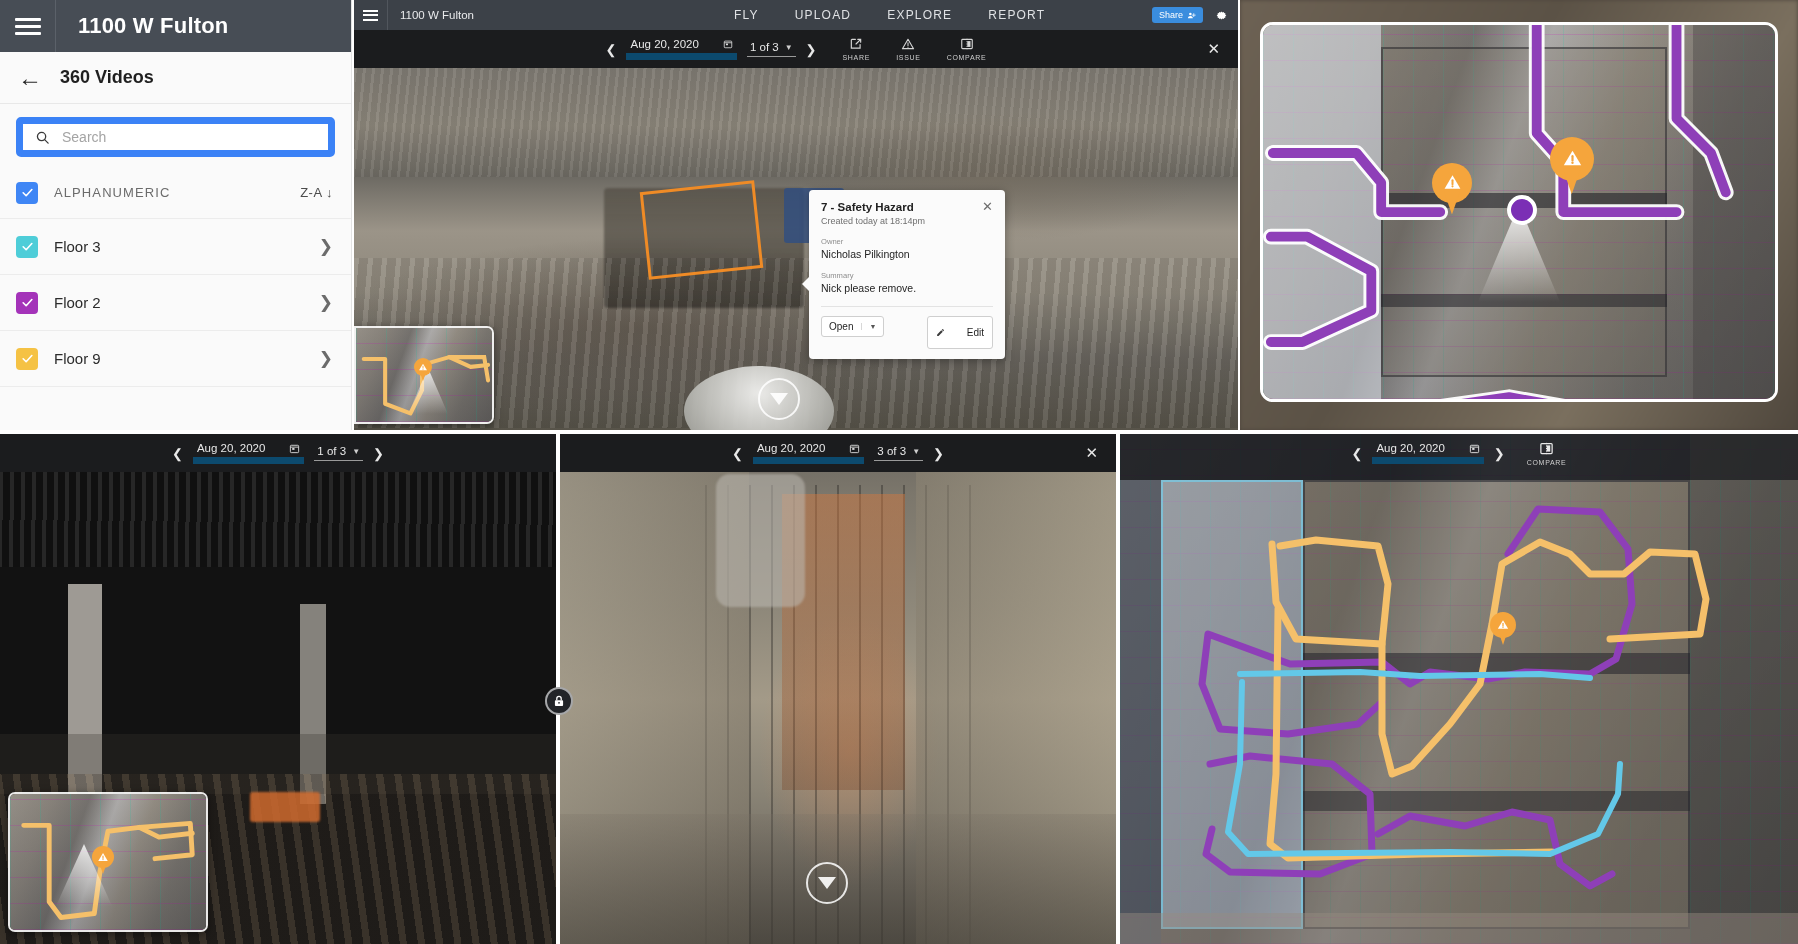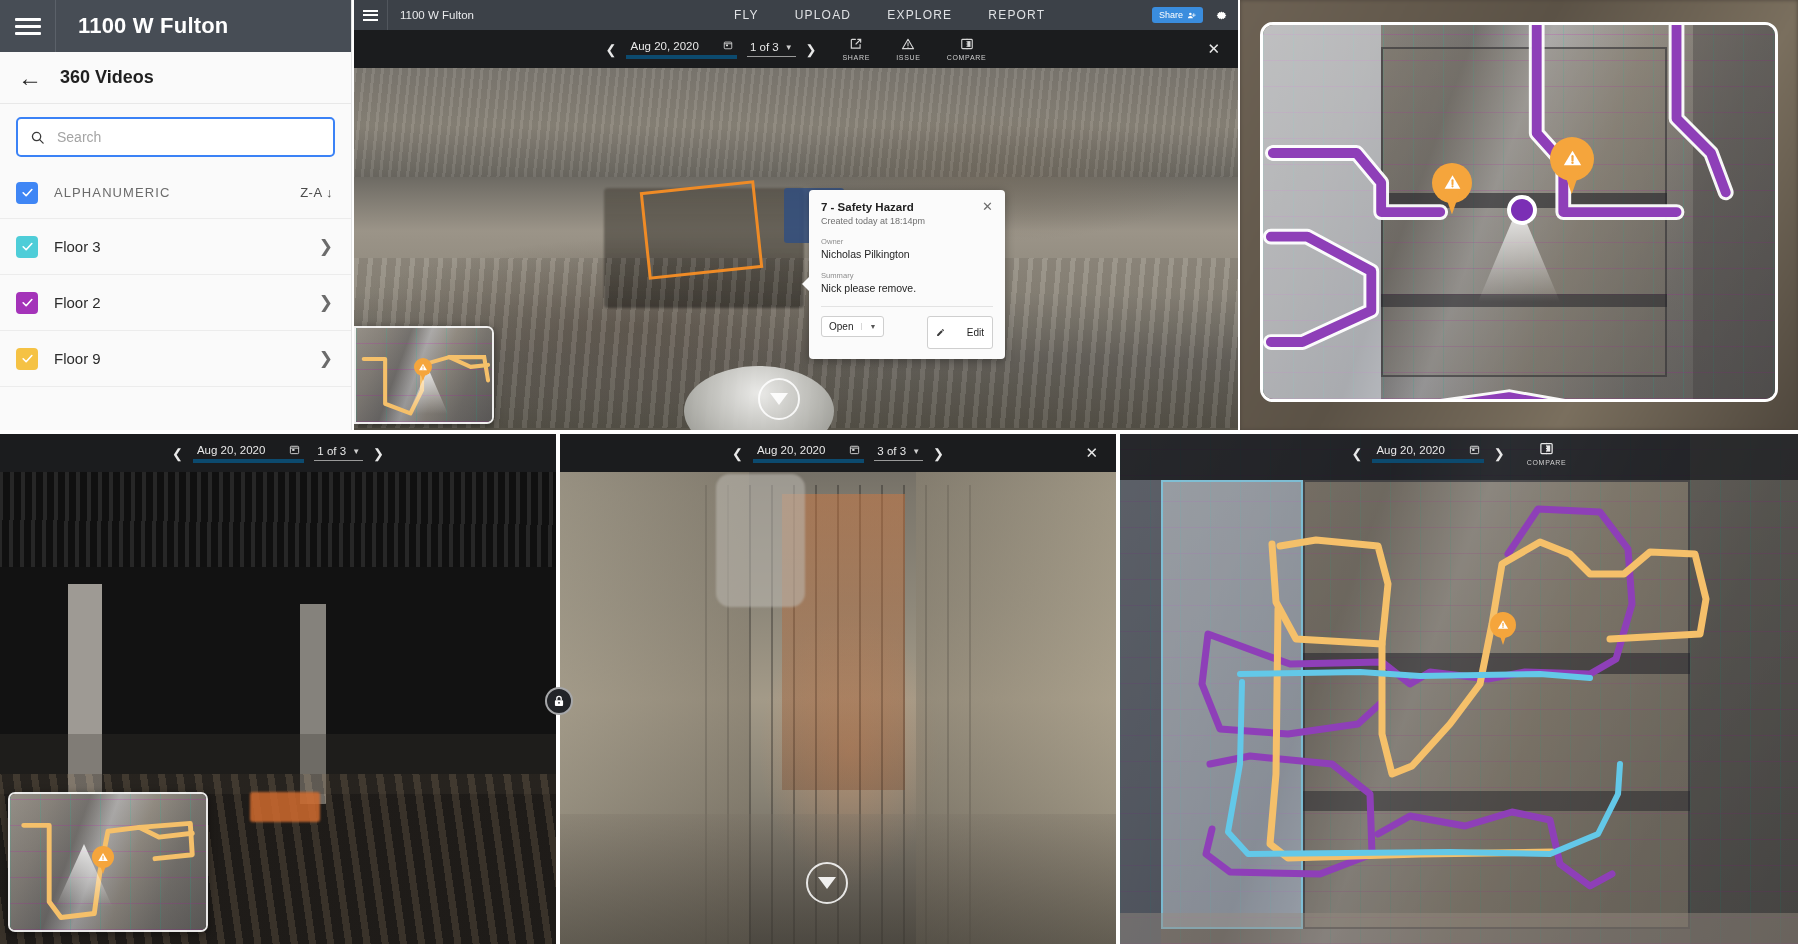--- a/index.html
+++ b/index.html
@@ -35,21 +35,21 @@
     height: 52px; display: flex; align-items: center; padding: 0 18px; gap: 18px;
     border-bottom: 1px solid #e8e8e8; background:#fafafa;
   }
   .arrow-left {
     font-size: 24px; color: #1f1f1f; line-height: 1; cursor: pointer; font-weight: 300;
   }
   .sb-back-label { font-size: 18px; font-weight: bold; color: #1f1f1f; }
 
   .sb-search-wrap { padding: 13px 16px 10px 16px; }
   .sb-search {
-    height: 40px; border: 2px solid #3b82f6; border-radius: 5px; background: #fff;
+    height: 40px; border: 7px solid #3b82f6; border-radius: 5px; background: #fff;
     display: flex; align-items: center; padding: 0 12px; gap: 12px;
   }
   .sb-search input {
     border: 0; outline: none; font-size: 14px; color: #3b3b3b; flex: 1;
     font-family: "Liberation Sans", sans-serif; background: transparent;
   }
   .sb-search input::placeholder { color: #a4a4a4; }
 
   .sb-row {
     height: 56px; display: flex; align-items: center; padding: 0 18px 0 16px; gap: 16px;
@@ -136,21 +136,21 @@
   }
   .gear { color:#fff; font-size: 13px; cursor:pointer; line-height:1; }
 
   .v-subbar {
     position:relative; height: 38px; background:#1b1c1e;
     display:flex; align-items:center; justify-content:center; z-index:4;
   }
   .datectl { display:flex; align-items:center; gap: 10px; color:#e8e8e8; font-size: 11.5px; }
   .datectl .chev { cursor:pointer; font-size: 13px; color:#e8e8e8; }
   .dtxt {
-    border-bottom: 4px solid #0c4a6e; padding: 0 4px 3px 4px; display:flex; align-items:flex-start; gap:24px;
+    border-bottom: 7px solid #0c4a6e; padding: 0 4px 3px 4px; display:flex; align-items:center; gap:24px;
     cursor:pointer;
   }
   .cntxt { border-bottom:1px solid #9a9a9a; padding: 0 3px 3px 3px; display:flex; align-items:center; gap:6px; cursor:pointer; }
   .tri { font-size:8px; color:#cfcfcf; }
   .tools { display:flex; gap: 26px; margin-left: 26px; }
   .tool { display:flex; flex-direction:column; align-items:center; gap:3px; cursor:pointer; }
   .tool .lbl { color:#cfcfcf; font-size: 7px; letter-spacing: .7px; }
   .v-close { position:absolute; right: 18px; color:#e8e8e8; font-size: 15px; cursor:pointer; }
 
   .v-stage { position:absolute; left:0; right:0; top:68px; bottom:0; overflow:hidden; }

